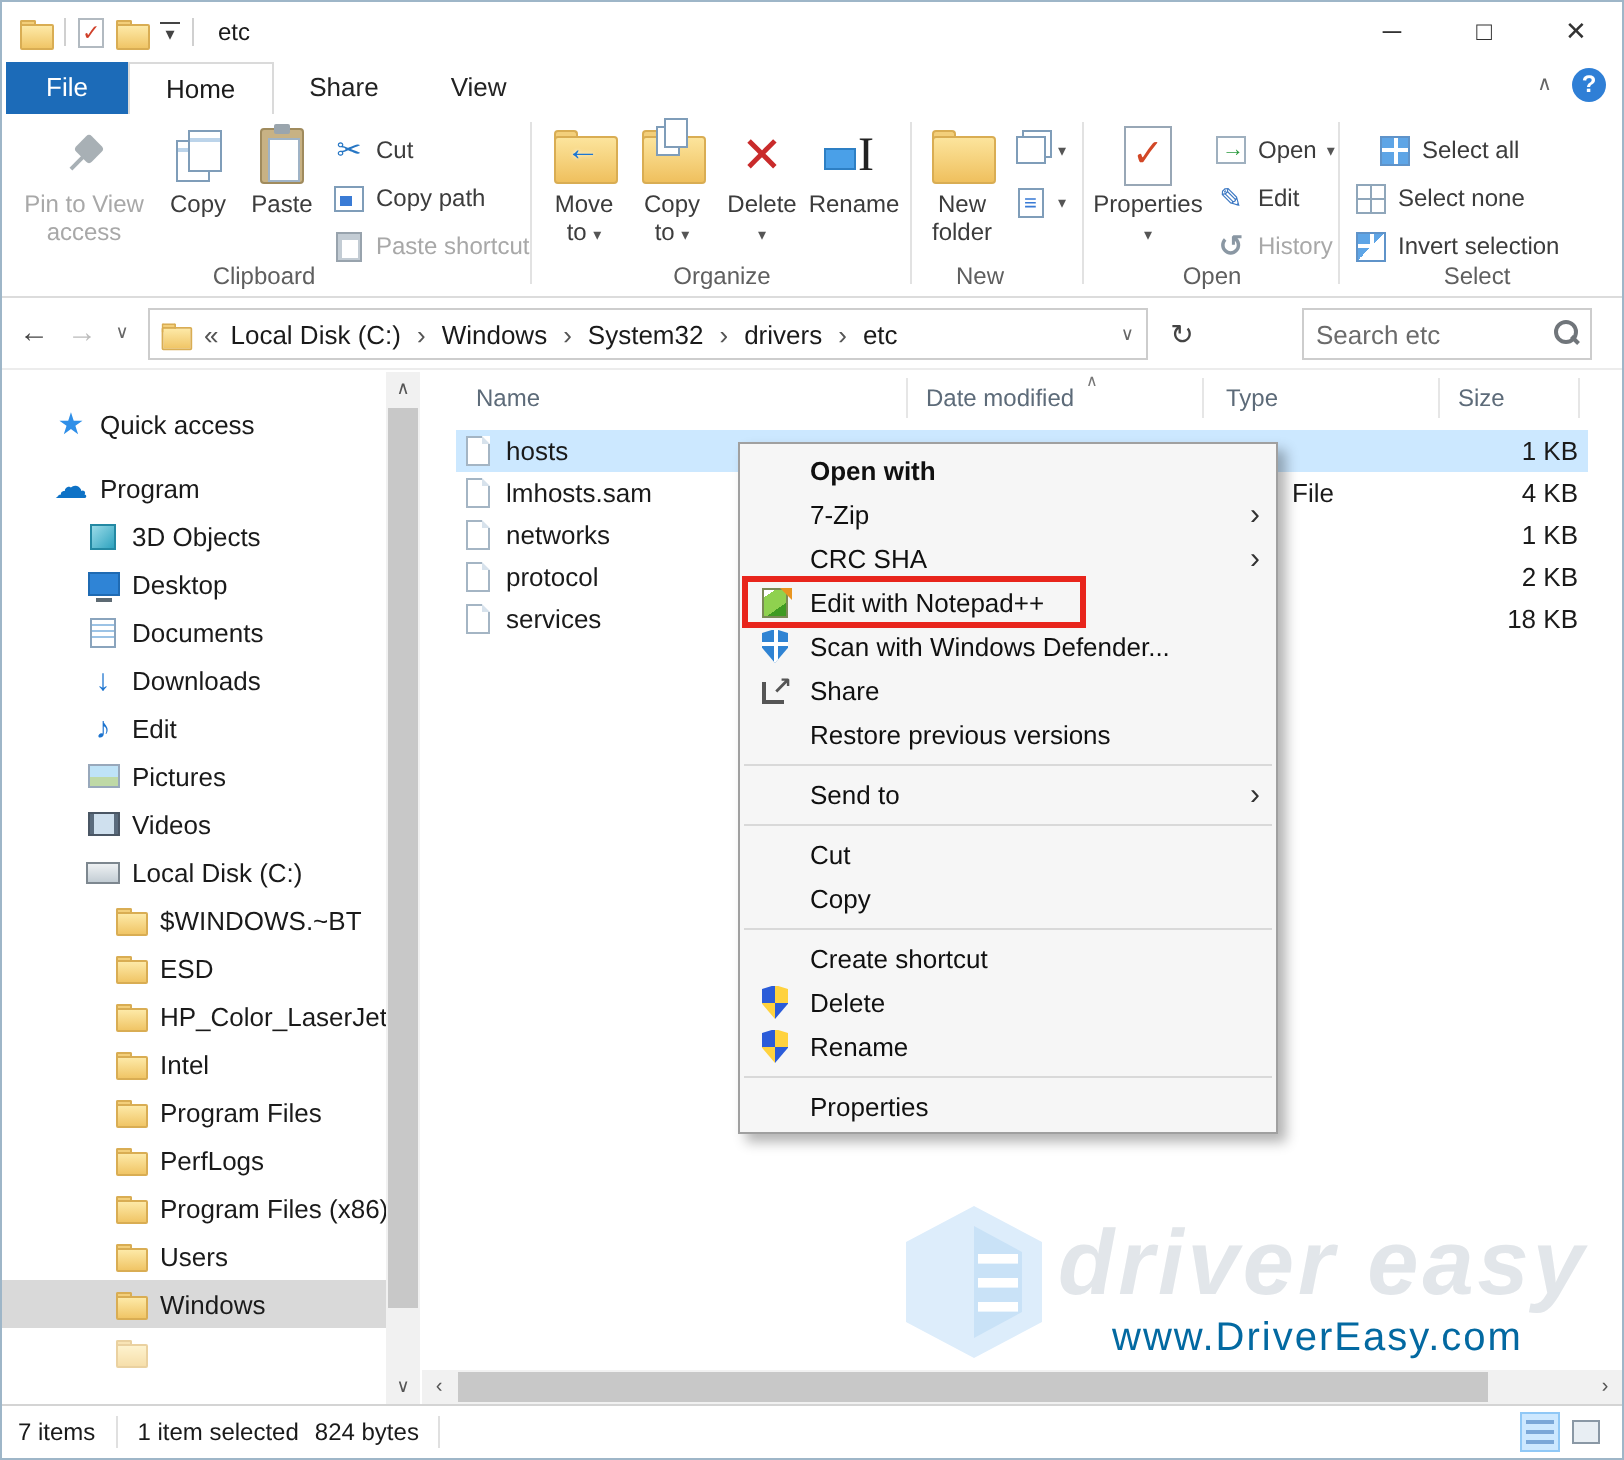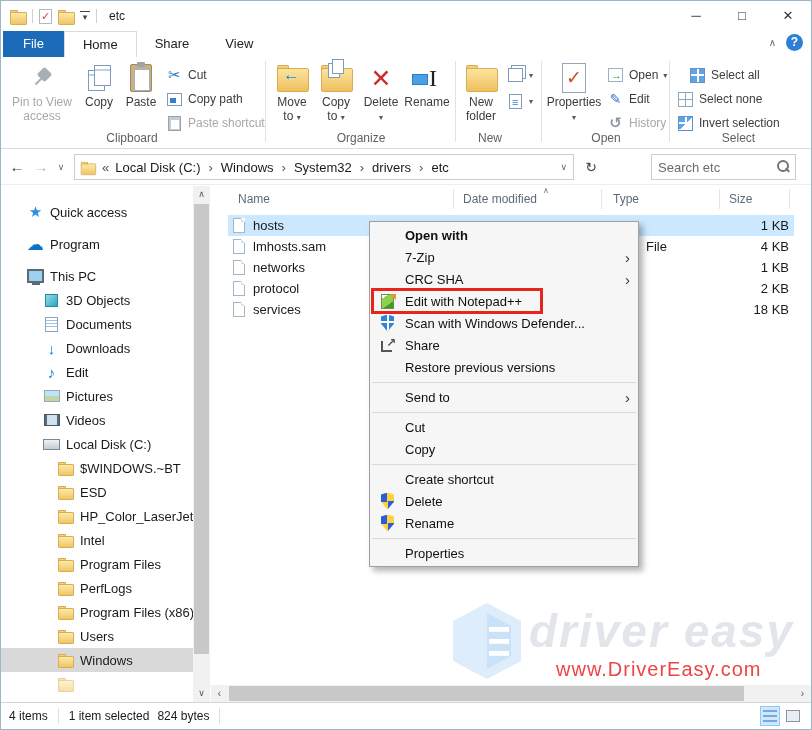--- a/index.html
+++ b/index.html
@@ -168,21 +168,21 @@
   .cm-ic.defender::before{content:"";position:absolute;inset:0 2px;clip-path:polygon(50% 0,100% 12%,100% 55%,50% 100%,0 55%,0 12%);background:linear-gradient(#fff,#fff) 50% 0/2px 100% no-repeat,linear-gradient(#fff,#fff) 0 42%/100% 2px no-repeat,#2f83d3}
   .cm-ic.uac::before{content:"";position:absolute;inset:0 2px;clip-path:polygon(50% 0,100% 12%,100% 55%,50% 100%,0 55%,0 12%);background:conic-gradient(#ffd23e 0 25%,#2b5cd9 0 50%,#ffd23e 0 75%,#2b5cd9 0)}
   .cm-ic.share::before{content:"↗";position:absolute;right:0;top:-1px;color:#555;font-size:12px;font-weight:bold}
   .cm-ic.share::after{content:"";position:absolute;left:2px;bottom:2px;width:9px;height:9px;border-left:2px solid #555;border-bottom:2px solid #555}
   .npp-box{position:absolute;left:1px;top:66px;width:172px;height:26px;border:3px solid #e8251c;z-index:12}
 
   
   .wm{position:absolute;left:440px;top:595px;width:330px;height:95px;pointer-events:none}
   .wm-logo{position:absolute;left:10px;top:5px}
   .wm-name{position:absolute;left:88px;top:8px;font-size:46px;font-style:italic;font-weight:bold;color:#e2e6ea;letter-spacing:2px;white-space:nowrap}
-  .wm-url{position:absolute;left:115px;top:62px;font-size:20px;color:#ef4444;letter-spacing:1px;white-space:nowrap}
+  .wm-url{position:absolute;left:115px;top:62px;font-size:20px;color:#0369a1;letter-spacing:1px;white-space:nowrap}
 
   
   .statusbar{position:absolute;left:0;right:0;bottom:0;height:27px;border-top:1px solid #d4d4d4;background:#fff;display:flex;align-items:center;font-size:12px;color:#1a1a1a}
   .sb-sep{width:1px;height:16px;background:#e0e0e0;margin:0 10px}
   .sb-left{padding-left:8px;display:flex;align-items:center}
   .sb-views{position:absolute;right:8px;top:3px;display:flex;gap:3px}
   .vbtn{width:20px;height:20px;display:flex;align-items:center;justify-content:center;border:1px solid transparent}
   .vbtn.selected{background:#cde8ff;border-color:#90c8f6}
   .iv-details{width:14px;height:12px;background:repeating-linear-gradient(180deg,#7aa7d8 0 2px,transparent 2px 5px)}
   .iv-thumbs{width:14px;height:12px;border:1px solid #8a98a5;background:#e8eef3}
@@ -411,30 +411,30 @@
         <div class="s-row lvl0">
           <span class="si star"></span>
           <span class="s-label">Quick access</span>
         </div>
 
         <div class="s-row lvl0 grp">
           <span class="si cloud"></span>
           <span class="s-label">Program</span>
         </div>
 
-        <div class="s-row lvl0 grp">
-          <span class="si pc"></span>
-          <span class="s-label">This PC</span>
-        </div>
 
         <div class="s-row lvl1">
           <span class="si cube"></span>
           <span class="s-label">3D Objects</span>
         </div>
 
+        <div class="s-row lvl1">
+          <span class="si desktop"></span>
+          <span class="s-label">Desktop</span>
+        </div>
 
         <div class="s-row lvl1">
           <span class="si doc"></span>
           <span class="s-label">Documents</span>
         </div>
 
         <div class="s-row lvl1">
           <span class="si down"></span>
           <span class="s-label">Downloads</span>
         </div>
@@ -692,21 +692,21 @@
     </div>
 
   <div class="hscroll">
     <span class="arr left">‹</span>
     <span class="thumb"></span>
     <span class="arr right">›</span>
   </div>
 
   <div class="statusbar">
     <div class="sb-left">
-      <span>4 items</span>
+      <span>7 items</span>
       <span class="sb-sep"></span>
       <span>1 item selected</span>
       <span style="width:8px"></span>
       <span>824 bytes</span>
       <span class="sb-sep"></span>
     </div>
     <div class="sb-views">
       <span class="vbtn selected">
           <span class="iv-details"></span>
         </span>

